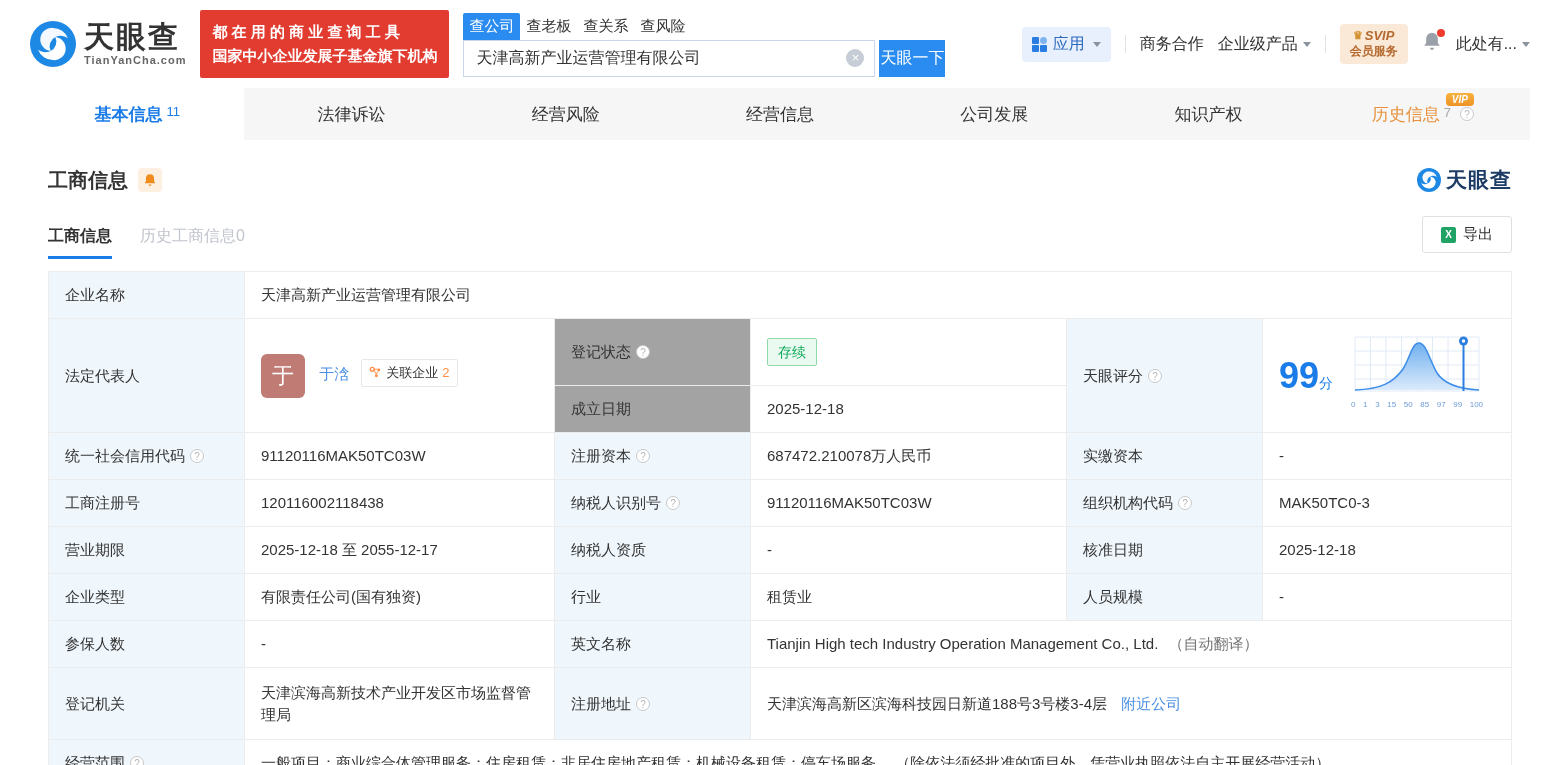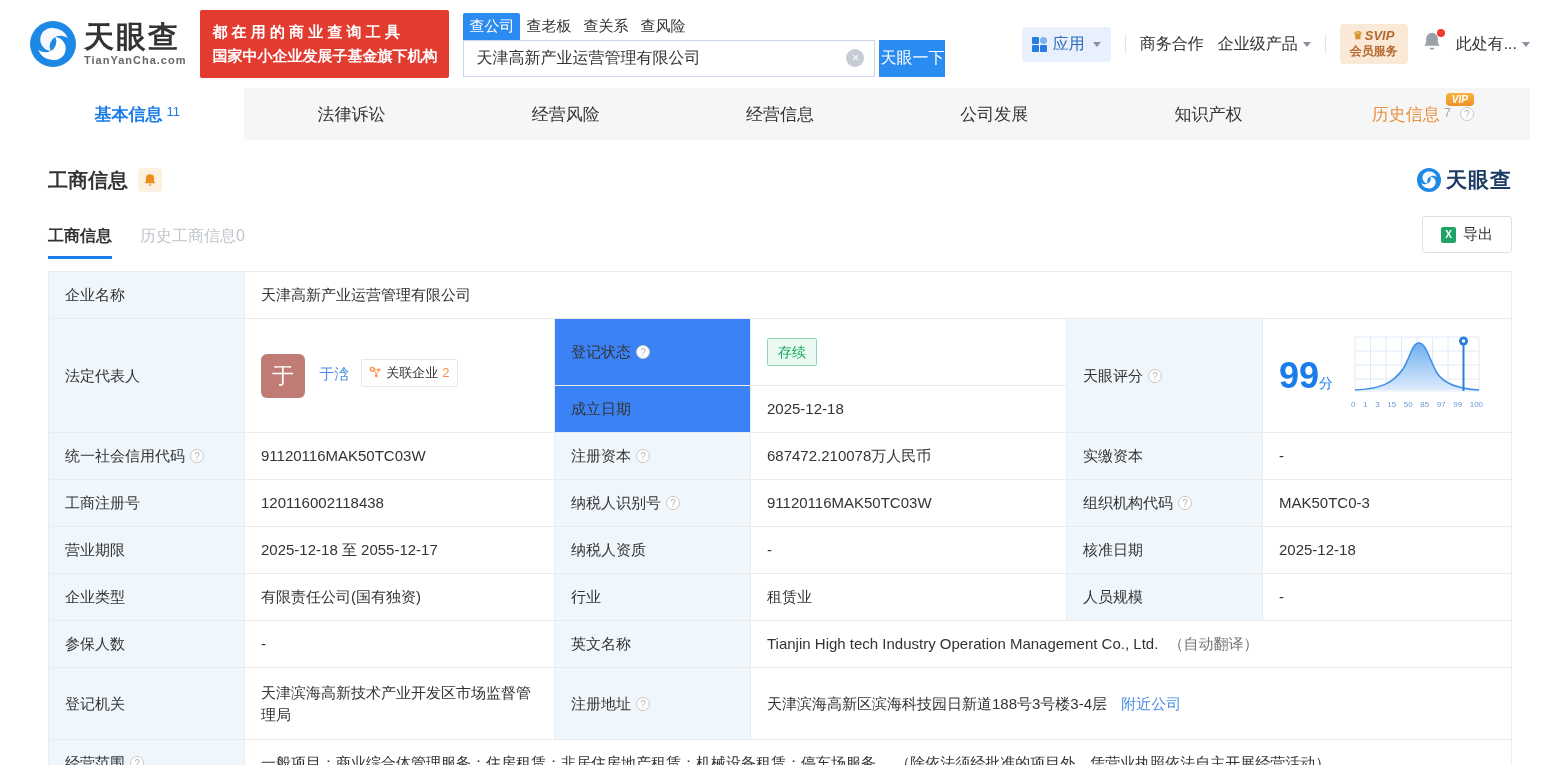--- a/index.html
+++ b/index.html
@@ -80,21 +80,21 @@
     cursor:pointer; font-family:"Liberation Sans", sans-serif;}
   .xls-ico { width:15px; height:16px; background:#21a366; border-radius:2px; color:#fff; font-size:10px;
     font-weight:bold; line-height:16px; text-align:center;}
   .xls-ico::after { content:"X"; }
 
   
   .biz-table { width:100%; border-collapse:collapse; table-layout:fixed; margin-top:12px; }
   .biz-table td { border:1px solid #ececec; padding:12px 16px; font-size:15px; color:#333; line-height:22px;
     vertical-align:middle; background:#fff; word-break:break-all;}
   .biz-table td.lbl { background:#eff6fc; }
-  .biz-table td.lbl-w { background:#3b82f6; }
+  .biz-table td.lbl-w { background:#a3a3a3; }
   .row-std { height:47px; }
   .row-tall { height:72px; }
   .dash { color:#333; }
   .link { color:#4a8fe2; cursor:pointer; }
   .avatar { width:44px; height:44px; border-radius:6px; background:#bf7b74; color:#fff; font-size:22px;
     display:inline-flex; align-items:center; justify-content:center; vertical-align:middle;}
   .rep-name { color:#4a8fe2; font-size:15px; margin-left:10px; cursor:pointer;}
   .rel-badge { display:inline-flex; align-items:center; gap:4px; border:1px solid #e8e8e8; border-radius:2px;
     padding:2px 7px; margin-left:8px; font-size:13px; color:#333; cursor:pointer; background:#fff;}
   .rel-cnt { color:#ff8c42; }

